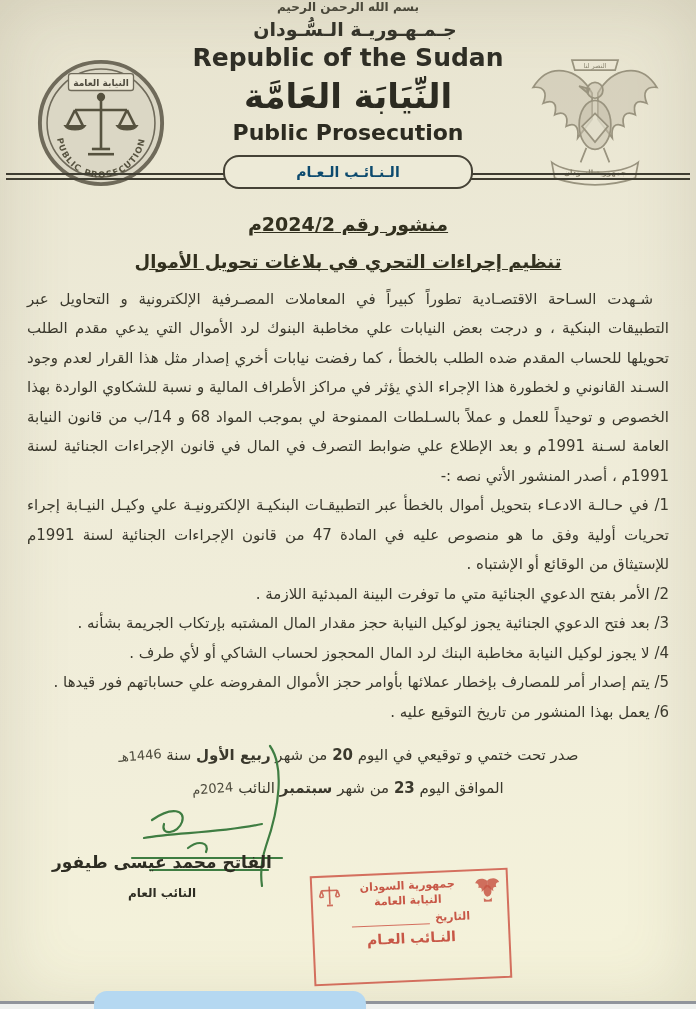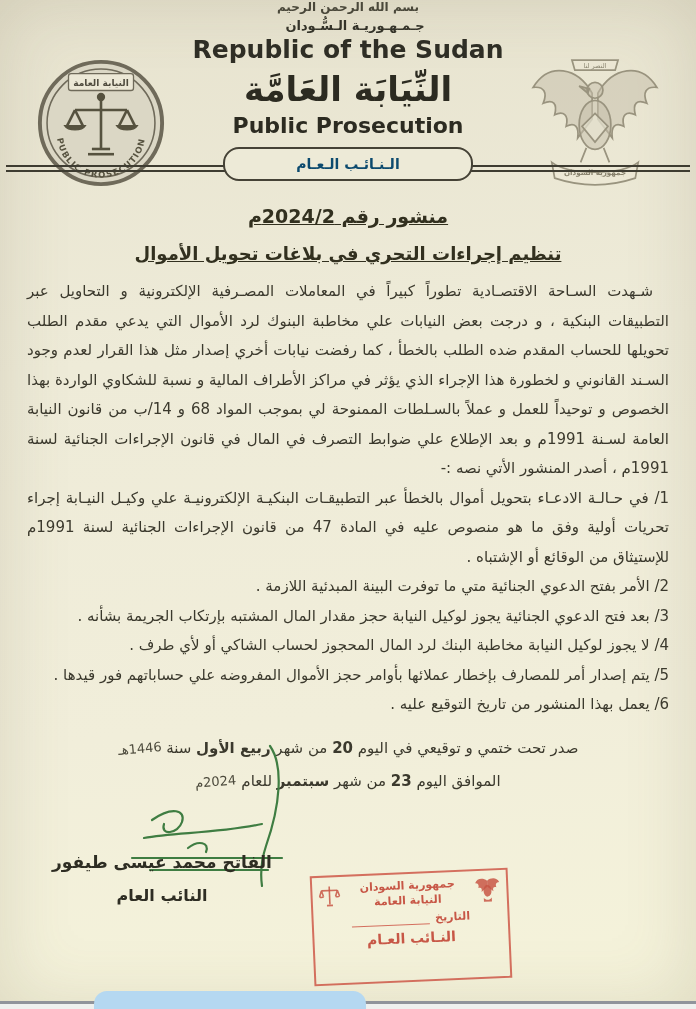--- a/index.html
+++ b/index.html
@@ -4,21 +4,21 @@
 <style>
   html,body{margin:0;padding:0;}
   body{width:696px;height:1009px;overflow:hidden;background:#dcd8c6;
        font-family:"DejaVu Sans","Liberation Sans",sans-serif;}
   .paper{position:relative;width:696px;height:1009px;overflow:hidden;
          background:linear-gradient(175deg,#e7e3cf 0%,#eeebd8 35%,#f1eeda 70%,#f5f3da 100%);
          box-shadow:inset 0 0 70px rgba(110,100,70,.18);color:#35342a;}
   
   .hdr{text-align:center;line-height:1.25;}
   .bismillah{font-size:12px;font-weight:bold;color:#4a483a;}
-  .country-ar{font-size:13px;font-weight:bold;letter-spacing:2px;margin-top:3px;margin-left:14px;}
+  .country-ar{font-size:19px;font-weight:bold;letter-spacing:2px;margin-top:3px;margin-left:14px;}
   .country-en{font-size:25px;font-weight:bold;color:#2f2e25;}
   .org-ar{font-size:34px;font-weight:bold;line-height:46px;color:#2c2b21;}
   .org-en{font-size:22px;font-weight:bold;color:#2c2b21;}
   
   .seal{position:absolute;}
   .seal-left{left:34px;top:58px;width:134px;height:130px;}
   .seal-right{left:522px;top:50px;width:146px;height:144px;opacity:.9;}
   
   .office-wrap{position:relative;margin-top:8px;height:44px;}
   .rule{position:absolute;top:18px;height:3px;border-top:2.5px solid #3e3c31;border-bottom:2px solid #3e3c31;}
@@ -39,21 +39,21 @@
   .intro{margin:0;text-indent:16px;}
   .item{margin:0;}
   
   .closing{direction:rtl;text-align:center;margin-top:12px;font-size:15px;color:#3b392d;line-height:33px;}
   .b{font-weight:bold;}
   .hand{display:inline-block;transform:rotate(-5deg);font-size:13px;color:#4c4a3c;}
   
   .sig-svg{position:absolute;left:92px;top:742px;z-index:2;}
   .signatory{position:absolute;left:26px;top:852px;width:272px;text-align:center;z-index:3;}
   .signatory .name{font-size:17px;font-weight:bold;color:#2e2d23;}
-  .signatory .role{font-size:16px;font-weight:bold;margin-top:14px;color:#2e2d23;}
+  .signatory .role{font-size:12px;font-weight:bold;margin-top:14px;color:#2e2d23;}
   
   .stamp{position:absolute;left:312px;top:872px;width:198px;height:110px;z-index:2;
       transform:rotate(-2.5deg);border:2.5px solid rgba(200,65,50,.8);
       color:#c44a3a;direction:rtl;padding:4px 6px;box-sizing:border-box;opacity:.92;}
   .stamp-row1{display:flex;align-items:center;justify-content:space-between;}
   .stamp-txt{text-align:center;font-size:11px;font-weight:bold;line-height:15px;}
   .stamp-date{display:flex;align-items:flex-end;justify-content:center;gap:6px;
       font-size:11px;font-weight:bold;margin-top:4px;}
   .stamp-date .dline{display:inline-block;width:78px;border-bottom:1.5px solid rgba(200,65,50,.8);height:10px;}
   .stamp-title{text-align:center;font-size:14px;font-weight:bold;letter-spacing:4px;margin-top:5px;}
@@ -143,21 +143,21 @@
       <span>من شهر</span>
       <span class="b">ربيع الأول</span>
       <span>سنة</span>
       <span class="hand">1446هـ</span>
     </div>
     <div>
       <span>الموافق اليوم</span>
       <span class="b">23</span>
       <span>من شهر</span>
       <span class="b">سبتمبر</span>
-      <span>للعام</span>
+      <span>النائب</span>
       <span class="hand">2024م</span>
     </div>
   </div>
 
   <svg class="sig-svg" width="250" height="150" viewBox="0 0 250 150">
     <g stroke="#3f7d42" stroke-width="2.2" fill="none" stroke-linecap="round">
       <path d="M178,4 c14,20 10,60 -4,100 c-4,12 -6,26 -4,40"></path>
       <path d="M60,78 c20,-14 34,-10 30,2 c-4,12 -22,14 -18,2"></path>
       <path d="M52,96 c30,-6 70,-4 118,-14"></path>
       <path d="M40,116 h150"></path>

